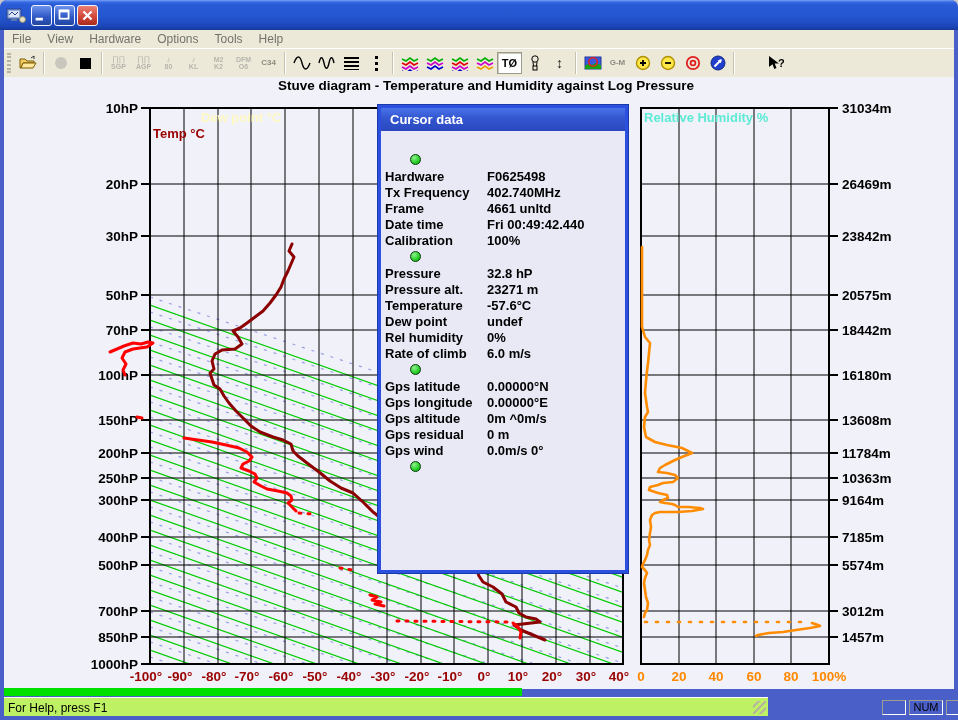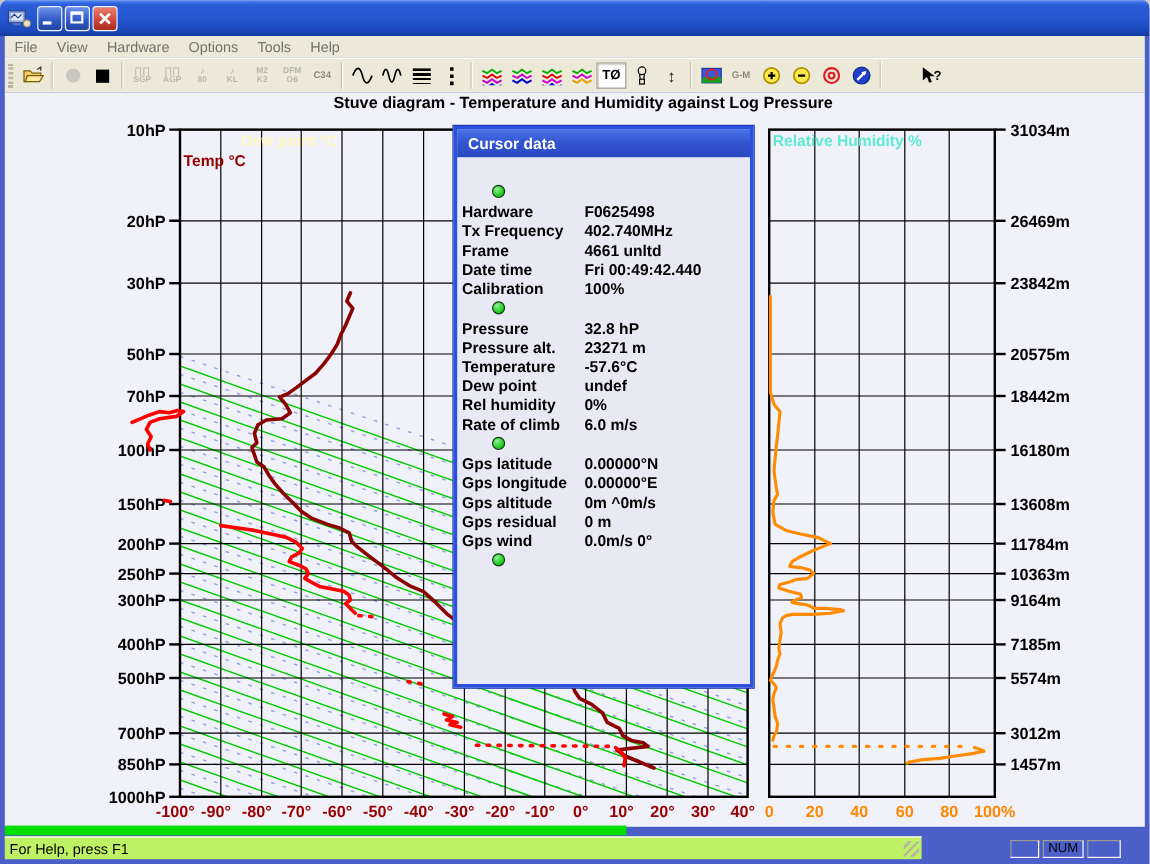--- a/index.html
+++ b/index.html
@@ -49,21 +49,21 @@
   .led{width:11px;height:11px;border-radius:50%;margin:3px 0 3px 29px;
     background:radial-gradient(circle at 35% 30%,#8df28d,#17c617 70%);border:1px solid #0a3a0a;}
   .dlg-row{display:flex;height:16px;align-items:center;font-size:13px;font-weight:bold;color:#000;}
   .dlg-row .lbl{width:106px;padding-left:4px;}
   .dlg-row .val{flex:1;}
   
   .progress{position:absolute;left:4px;top:688px;width:518px;height:8px;background:#00e000;}
   .statusbar{position:absolute;left:4px;top:697px;width:764px;height:19px;background:#bef264;border-top:1px solid #fff;}
   .status-msg{position:absolute;left:4px;top:3px;font-size:12px;color:#000;}
   .status-panel{position:absolute;top:2px;height:15px;border:1px solid;border-color:#9d9c93 #fff #fff #9d9c93;
-    font-size:11px;text-align:center;line-height:13px;}
+    font-size:11px;text-align:center;line-height:13px;margin-left:40px;}
   .grip{position:absolute;right:2px;bottom:2px;width:13px;height:13px;
     background:repeating-linear-gradient(135deg,transparent 0 3px,#b8b4a2 3px 5px);}
 </style>
 </head>
 <body>
 
 <div class="window">
 
   <div class="titlebar">
     <span class="app-icon">

